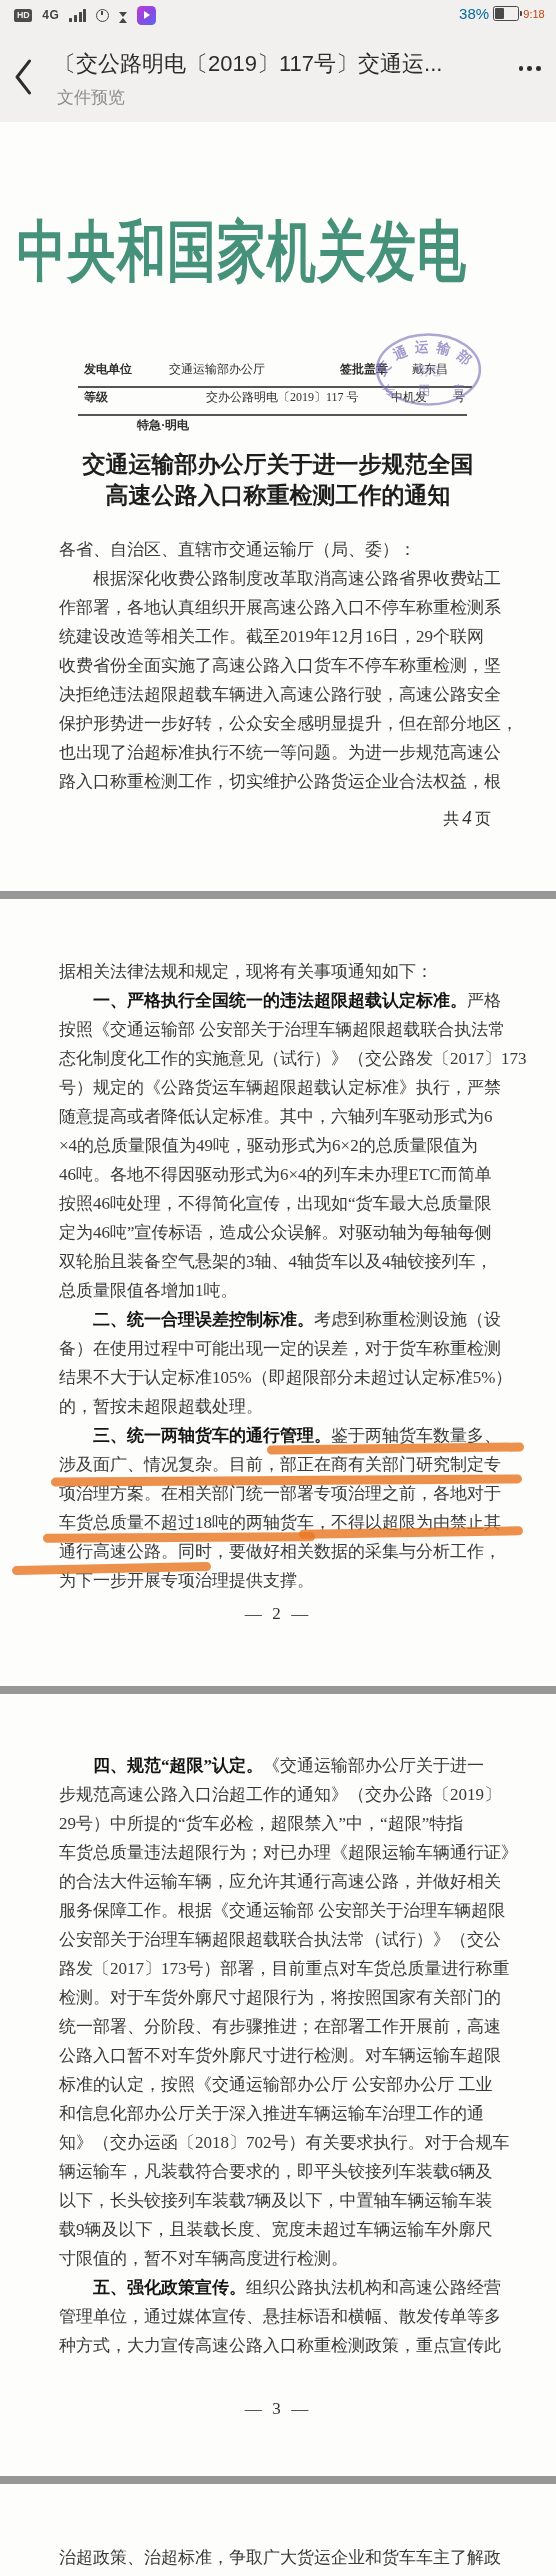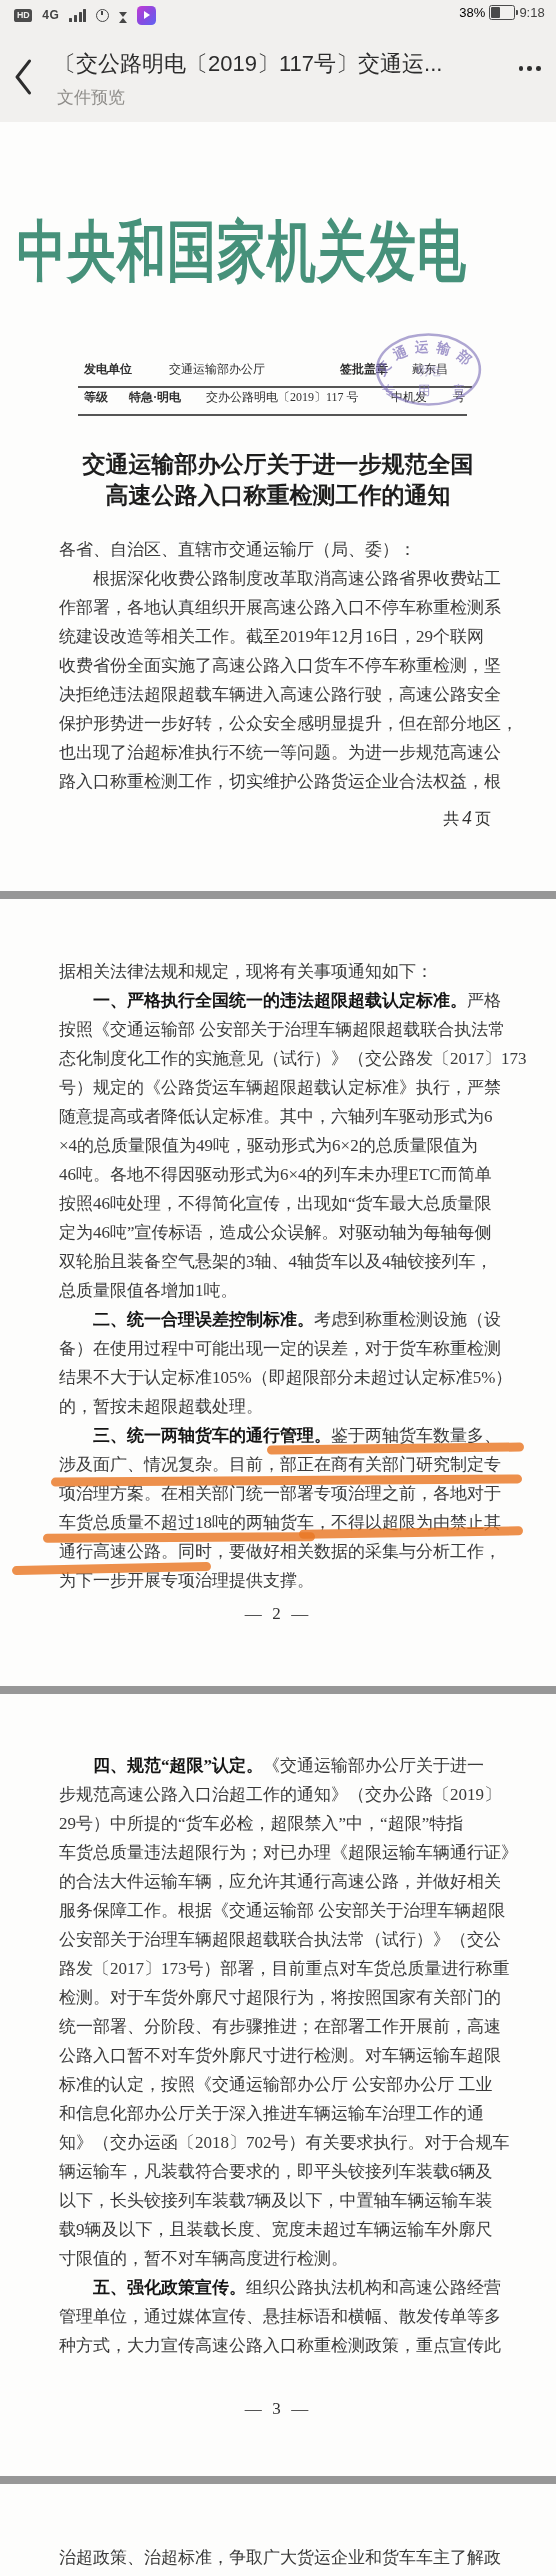--- a/index.html
+++ b/index.html
@@ -21,26 +21,26 @@
   .sb-clock{width:11.3px;height:11.3px;border:1.5px solid #474747;border-radius:50%;position:relative;}
   .sb-clock:after{content:"";position:absolute;left:4.1px;top:1.5px;width:1.5px;height:4.1px;background:#474747;}
   .sb-hour{width:0;height:0;border-left:4.6px solid transparent;border-right:4.6px solid transparent;
            border-top:5.7px solid #474747;position:relative;margin-top:-1px;}
   .sb-hour:after{content:"";position:absolute;left:-4.6px;top:1px;width:0;height:0;
            border-left:4.6px solid transparent;border-right:4.6px solid transparent;border-bottom:5.7px solid #474747;}
   .sb-app{width:18.5px;height:18.5px;border-radius:4.6px;background:linear-gradient(135deg,#c33bd4,#8a4ae0,#5f63f2);
           position:relative;}
   .sb-app:after{content:"";position:absolute;left:6.7px;top:5.2px;width:0;height:0;
           border-left:6.2px solid #fff;border-top:4.1px solid transparent;border-bottom:4.1px solid transparent;}
-  .sb-pct{font-size:13px;color:#000000;}
+  .sb-pct{font-size:15px;color:#0369a1;}
   .sb-batt{width:24px;height:12.4px;border:1.5px solid #4a4a4a;border-radius:2.6px;position:relative;}
   .sb-batt i{position:absolute;left:1px;top:1px;bottom:1px;width:38%;background:#4a4a4a;border-radius:1px;}
   .sb-batt:after{content:"";position:absolute;right:-4.1px;top:3.1px;width:2.6px;height:5.2px;background:#4a4a4a;
           border-radius:0 1px 1px 0;}
-  .sb-time{font-size:13px;color:#404040;}
+  .sb-time{font-size:11px;color:#c2410c;}
 
   .appheader{position:absolute;top:32px;left:0;width:556px;height:90px;}
   .back{position:absolute;left:14.4px;top:27px;width:18.5px;height:36px;cursor:pointer;}
   .apptitle{position:absolute;left:54px;top:16.5px;width:443px;font-size:22px;color:#2c2c2c;
             white-space:nowrap;overflow:hidden;}
   .appsub{position:absolute;left:57px;top:54px;font-size:17px;color:#8f8d8a;}
   .menu{position:absolute;right:15.5px;top:34px;display:flex;gap:4.1px;cursor:pointer;}
   .menu i{width:4.6px;height:4.6px;border-radius:50%;background:#2f2f2f;display:block;}
 
   
@@ -137,21 +137,21 @@
 
   <div class="inforow" style="top:239px;">
     <span style="left:84px;font-weight:bold;">发电单位</span>
     <span style="left:169px;">交通运输部办公厅</span>
     <span style="left:340px;font-weight:bold;">签批盖章</span>
     <span style="left:412px;">戴东昌</span>
   </div>
   <div class="rule" style="top:264px;left:78px;width:394px;"></div>
   <div class="inforow" style="top:267px;">
     <span style="left:84px;font-weight:bold;">等级</span>
-    <span style="left:129px;font-weight:bold;">特急·明电</span>
+    <span style="left:137px;font-weight:bold;margin-top:28px;">特急·明电</span>
     <span style="left:206px;">交办公路明电〔2019〕117 号</span>
     <span style="left:391px;">中机发</span>
     <span style="left:453px;">号</span>
   </div>
   <div class="rule" style="top:292px;left:78px;width:389px;"></div>
 
   <div class="doctitle" style="top:327px;">
     <div>交通运输部办公厅关于进一步规范全国</div>
     <div>高速公路入口称重检测工作的通知</div>
   </div>

